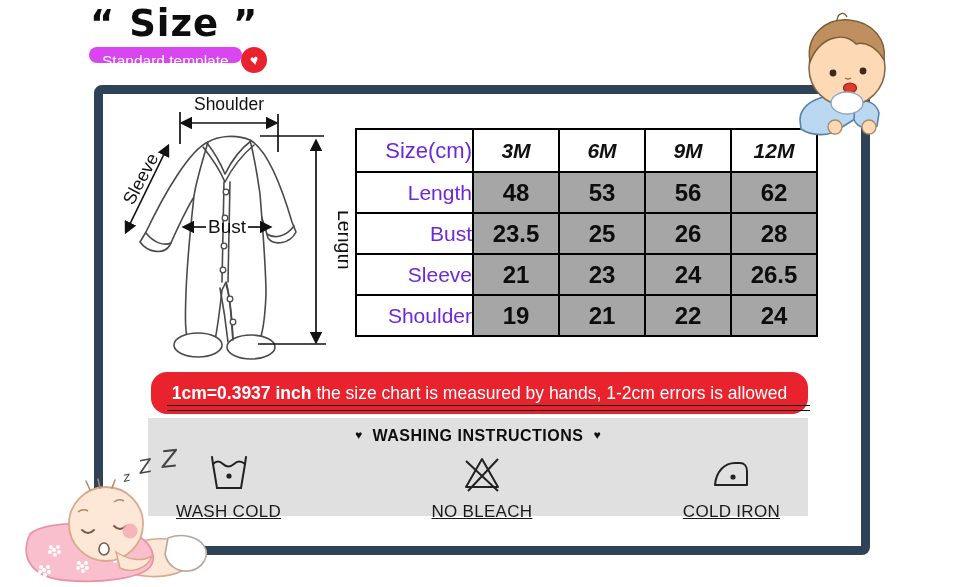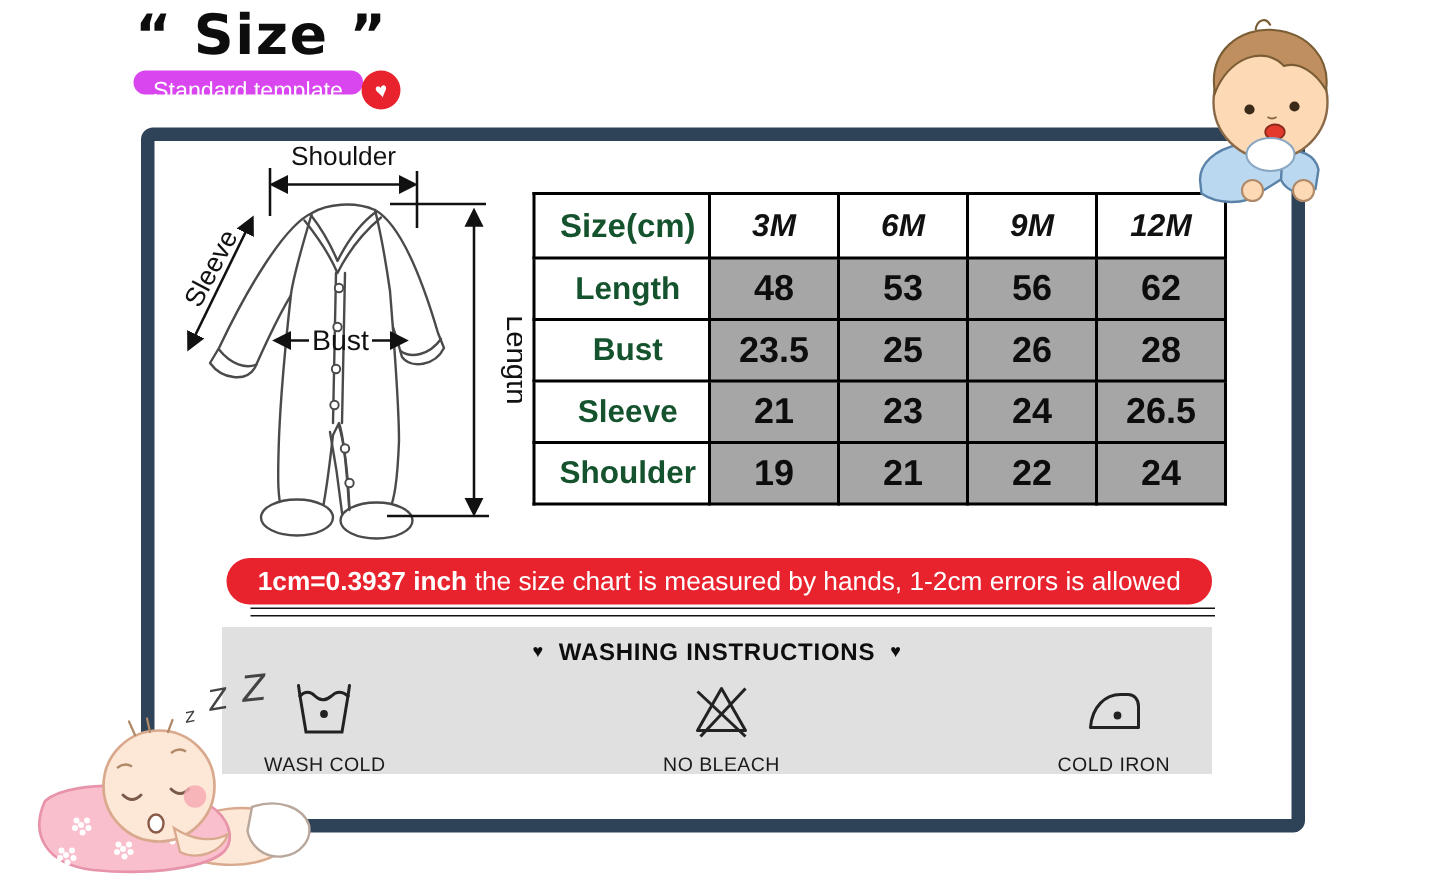--- a/index.html
+++ b/index.html
@@ -30,29 +30,29 @@
   .garment{position:absolute;left:110px;top:92px;z-index:2;}
   
   table.size{
     position:absolute;left:355px;top:128px;border-collapse:collapse;z-index:2;
     font-family:"Liberation Sans",sans-serif;
   }
   table.size th,table.size td{
     border:2px solid #000;text-align:center;padding:0;
   }
   table.size .rowlab{
-    width:107px;color:#14532d;font-weight:bold;font-size:21px;text-align:center;
+    width:107px;color:#6d28d9;font-weight:normal;font-size:21px;text-align:right;
     padding-left:8px;background:#fff;
   }
   table.size .colh{width:84px;font-size:21px;font-weight:bold;font-style:italic;background:#fff;margin-left:40px;}
   table.size .hcell{height:41px;}
   table.size .dcell{height:39px;background:#a6a6a6;font-size:24px;font-weight:bold;color:#0d0d0d;}
   
   .notice{
-    position:absolute;left:151px;top:372px;width:657px;height:31px;z-index:2;
+    position:absolute;left:151px;top:372px;width:657px;height:42px;z-index:2;
     background:#e8232e;border-radius:16px;color:#fff;font-size:17.5px;
     display:flex;align-items:center;justify-content:center;white-space:nowrap;
   }
   .notice b{margin-right:5px;font-weight:bold;}
   .dbl-line{
     position:absolute;left:167px;top:405px;width:643px;height:4px;z-index:2;
     border-top:1.6px solid #111;border-bottom:1.6px solid #111;
   }
   
   .wash-panel{
@@ -63,21 +63,21 @@
     margin-top:9px;text-align:center;font-size:16px;font-weight:bold;color:#0d0d0d;
     letter-spacing:0.5px;
   }
   .wash-title .h{font-size:12px;position:relative;top:-2px;margin:0 10px;}
   .wash-items{
     display:flex;justify-content:space-between;align-items:flex-end;
     padding:0 28px;margin-top:6px;
   }
   .wash-item{display:flex;flex-direction:column;align-items:center;}
   .wash-item svg{display:block;}
-  .wash-item .lbl{margin-top:7px;font-size:13px;color:#1a1a1a;letter-spacing:0.3px;white-space:nowrap;}
+  .wash-item .lbl{margin-top:7px;font-size:17px;color:#1a1a1a;letter-spacing:0.3px;white-space:nowrap;text-decoration:underline;}
   
   .baby-crawl{position:absolute;left:797px;top:10px;z-index:5;}
   .baby-sleep{position:absolute;left:20px;top:438px;z-index:5;}
 </style>
 </head>
 <body>
 
 <div class="title">“ Size ”</div>
 <div class="badge">Standard template</div>
 <div class="heart-circle">

